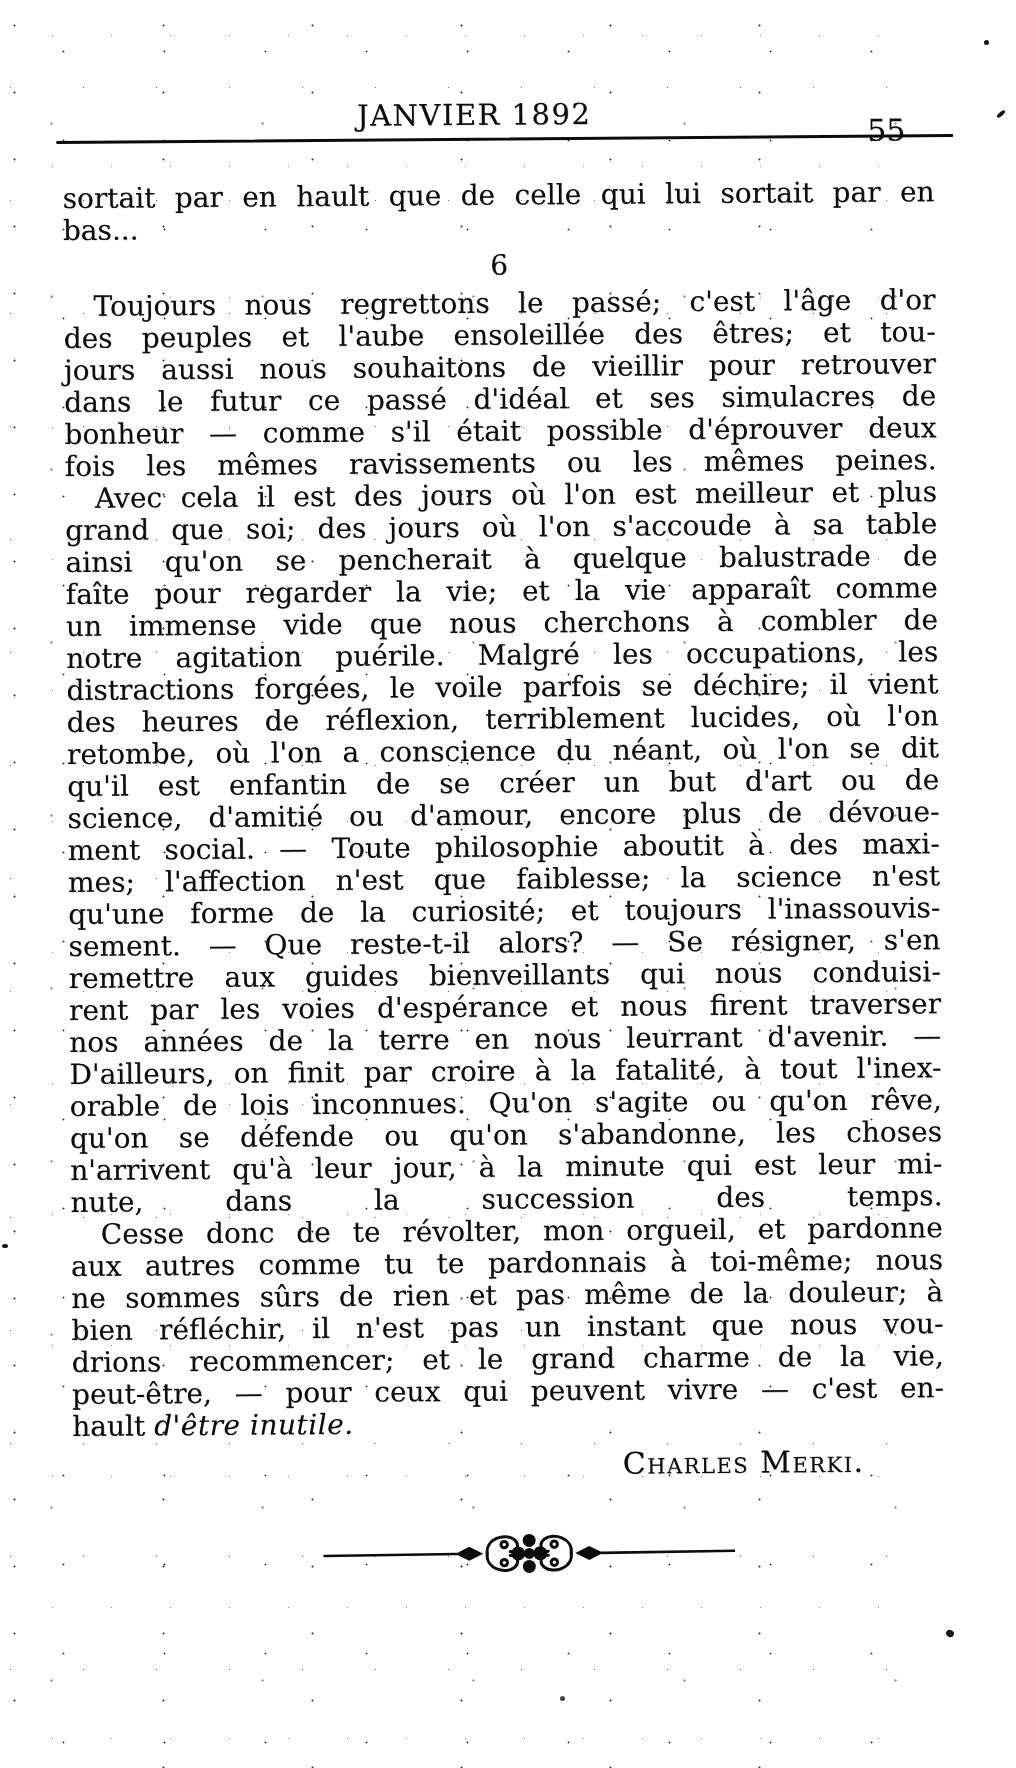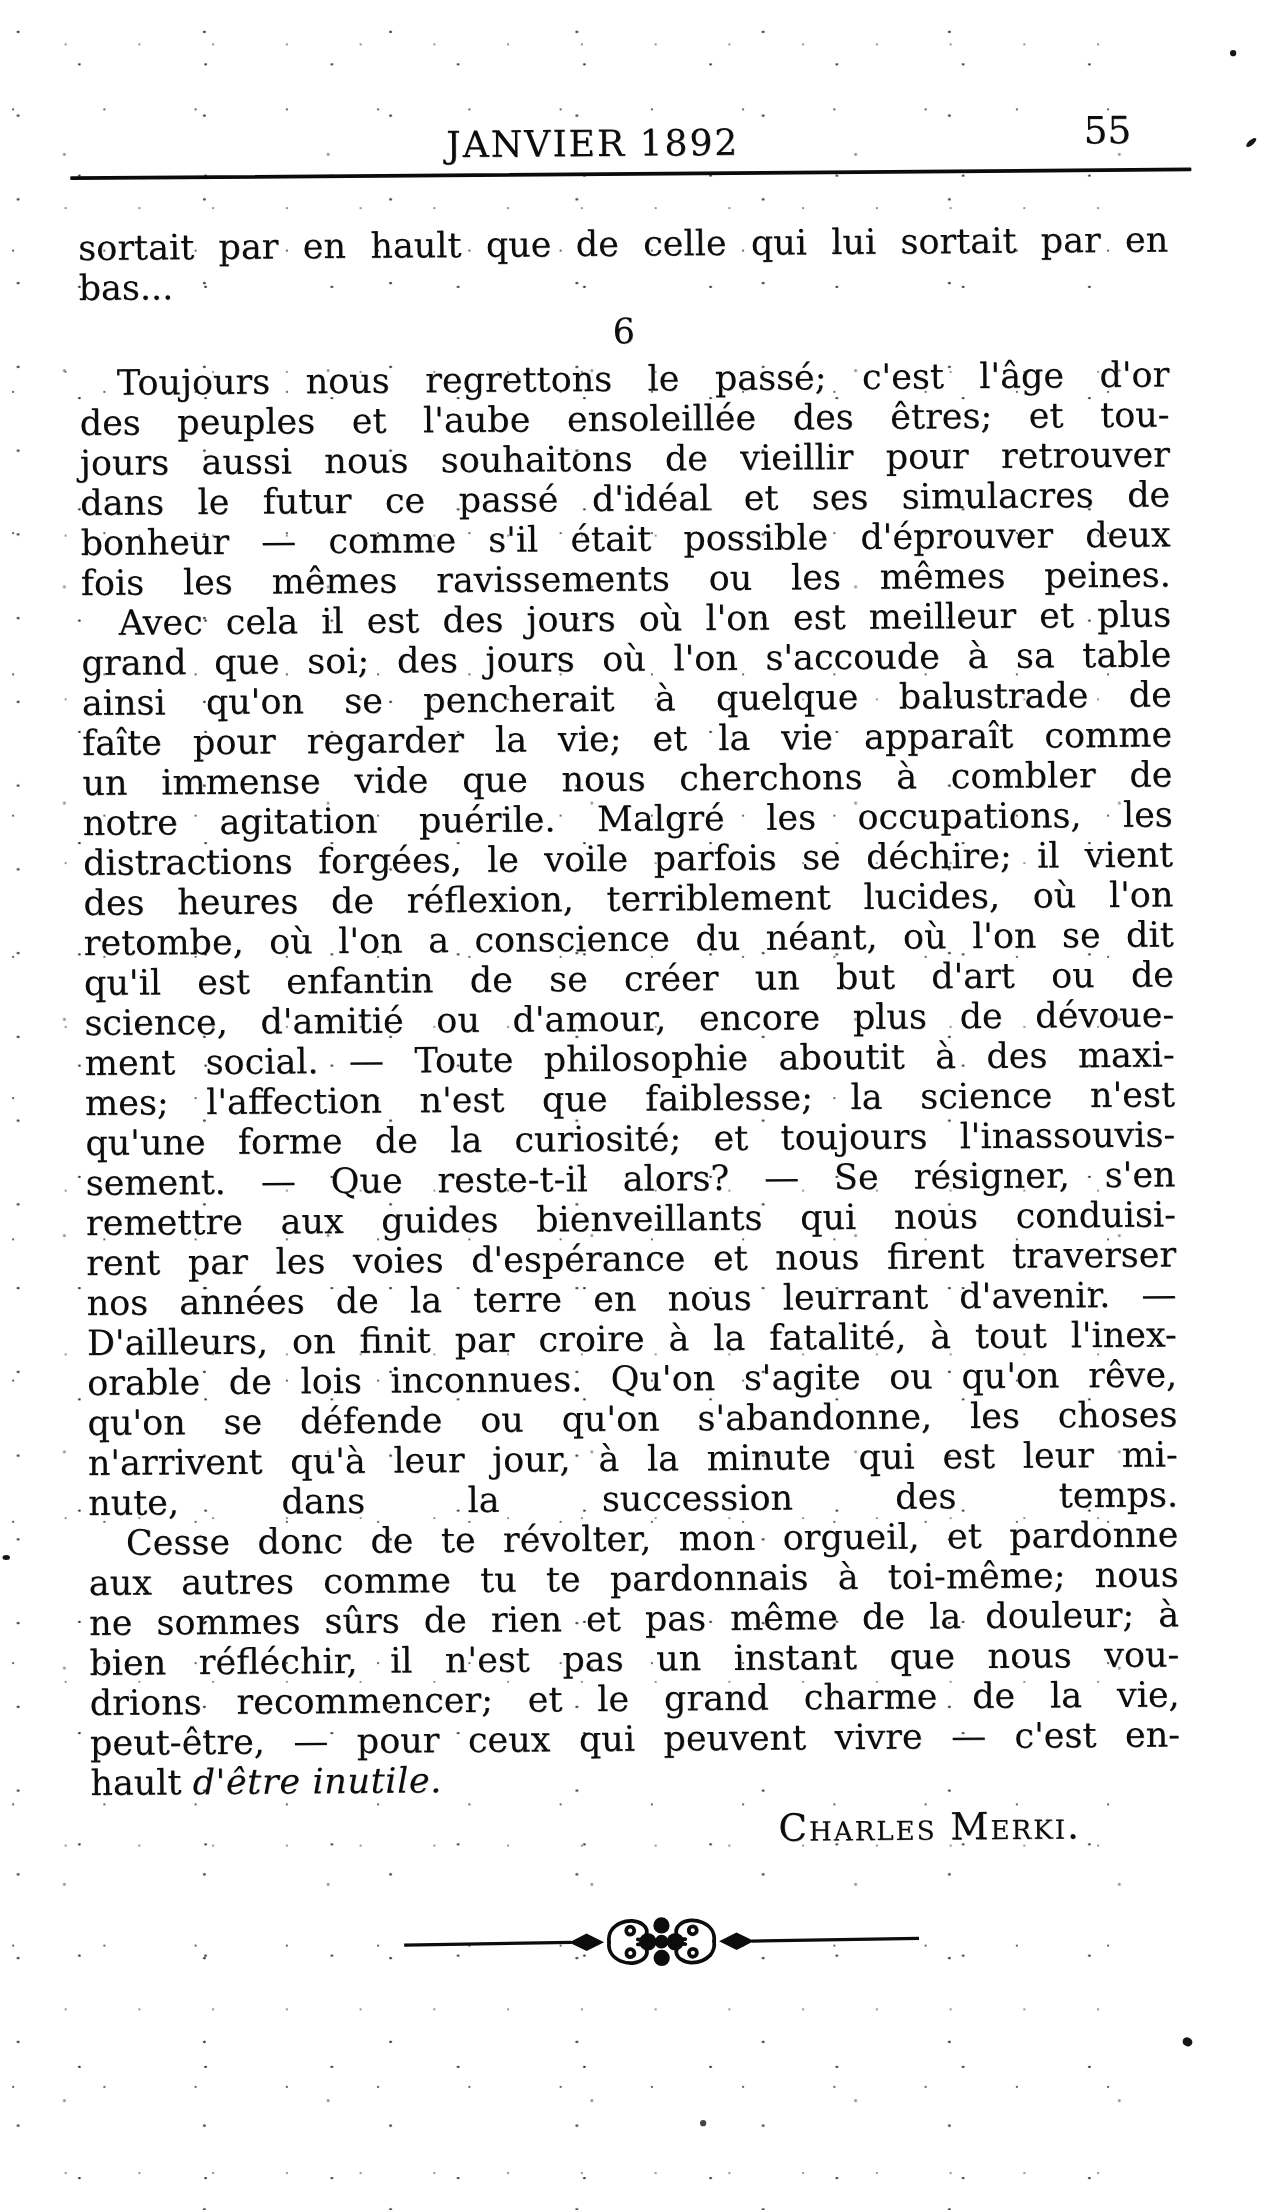--- a/index.html
+++ b/index.html
@@ -29,21 +29,21 @@
     transform-origin:50% 50%;
     color:#0d0d0d;
   }
   .journal-title{
     position:absolute;left:363px;top:98px;
     font-size:29px;letter-spacing:1.5px;
     text-shadow:0.4px 0.4px 0 rgba(0,0,0,0.45);
     white-space:nowrap;
   }
   .page-number{
-    position:absolute;left:873px;top:91px;
+    position:absolute;left:873px;top:116px;
     font-size:30px;
     text-shadow:0.4px 0.4px 0 rgba(0,0,0,0.45);
   }
   .header-rule{
     position:absolute;left:62px;top:138px;width:897px;height:3px;
     background:#0b0b0b;border-radius:1px;
   }
   .text-block{
     position:absolute;left:68px;top:180px;width:872px;
     font-size:28px;

